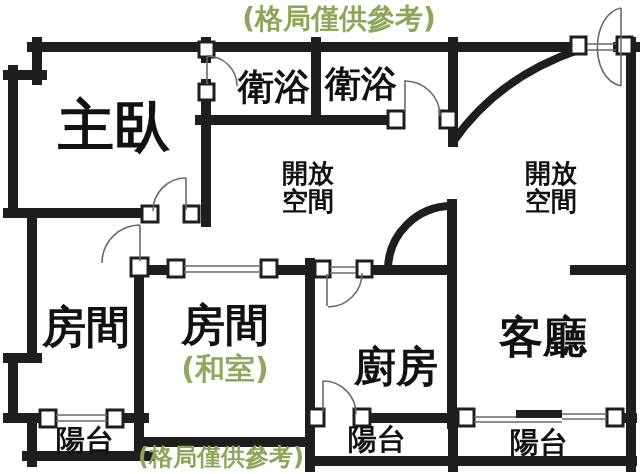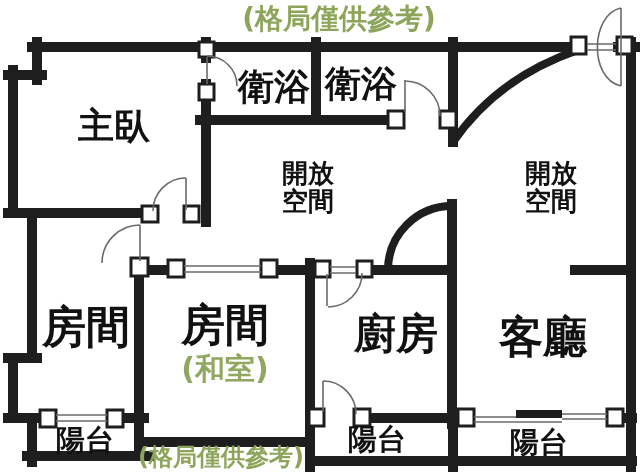--- a/index.html
+++ b/index.html
@@ -107,29 +107,29 @@
     <g>
       <path class="thin" d="M184,266 H261 M184,272 H261"></path>
       <path class="thin" d="M56,415 H107 M56,421 H107"></path>
       <path class="thin" d="M474,417 H562 M474,422 H562"></path>
       <path class="thin" d="M562,414 H607 M562,419 H607"></path>
       <rect x="516" y="410" width="46" height="8" fill="#1e1e1e"></rect>
     </g>
   </svg>
 
   <div class="slabel green" style="left:339px;top:19px;font-size:28px;">(格局僅供參考)</div>
-  <div class="slabel" style="left:114px;top:126px;font-size:36px;">主臥</div>
+  <div class="slabel" style="left:114px;top:126px;font-size:56px;">主臥</div>
   <div class="slabel" style="left:274px;top:87px;font-size:36px;">衛浴</div>
   <div class="slabel" style="left:361px;top:84px;font-size:36px;">衛浴</div>
   <div class="slabel" style="left:308px;top:187px;font-size:26px;">開放
 空間</div>
   <div class="slabel" style="left:551px;top:187px;font-size:26px;">開放
 空間</div>
   <div class="slabel" style="left:86px;top:327px;font-size:44px;">房間</div>
   <div class="slabel" style="left:225px;top:325px;font-size:44px;">房間</div>
   <div class="slabel subgreen" style="left:225px;top:369px;font-size:30px;">(和室)</div>
-  <div class="slabel" style="left:396px;top:334px;font-size:42px;">廚房</div>
+  <div class="slabel" style="left:396px;top:367px;font-size:42px;">廚房</div>
   <div class="slabel" style="left:543px;top:337px;font-size:44px;text-align:right;">客廳</div>
   <div class="slabel" style="left:85px;top:441px;font-size:29px;">陽台</div>
   <div class="slabel" style="left:377px;top:440px;font-size:29px;">陽台</div>
   <div class="slabel" style="left:539px;top:443px;font-size:29px;">陽台</div>
   <div class="slabel green" style="left:221px;top:458px;font-size:24px;">(格局僅供參考)</div>
 </div>
 
 </body></html>

